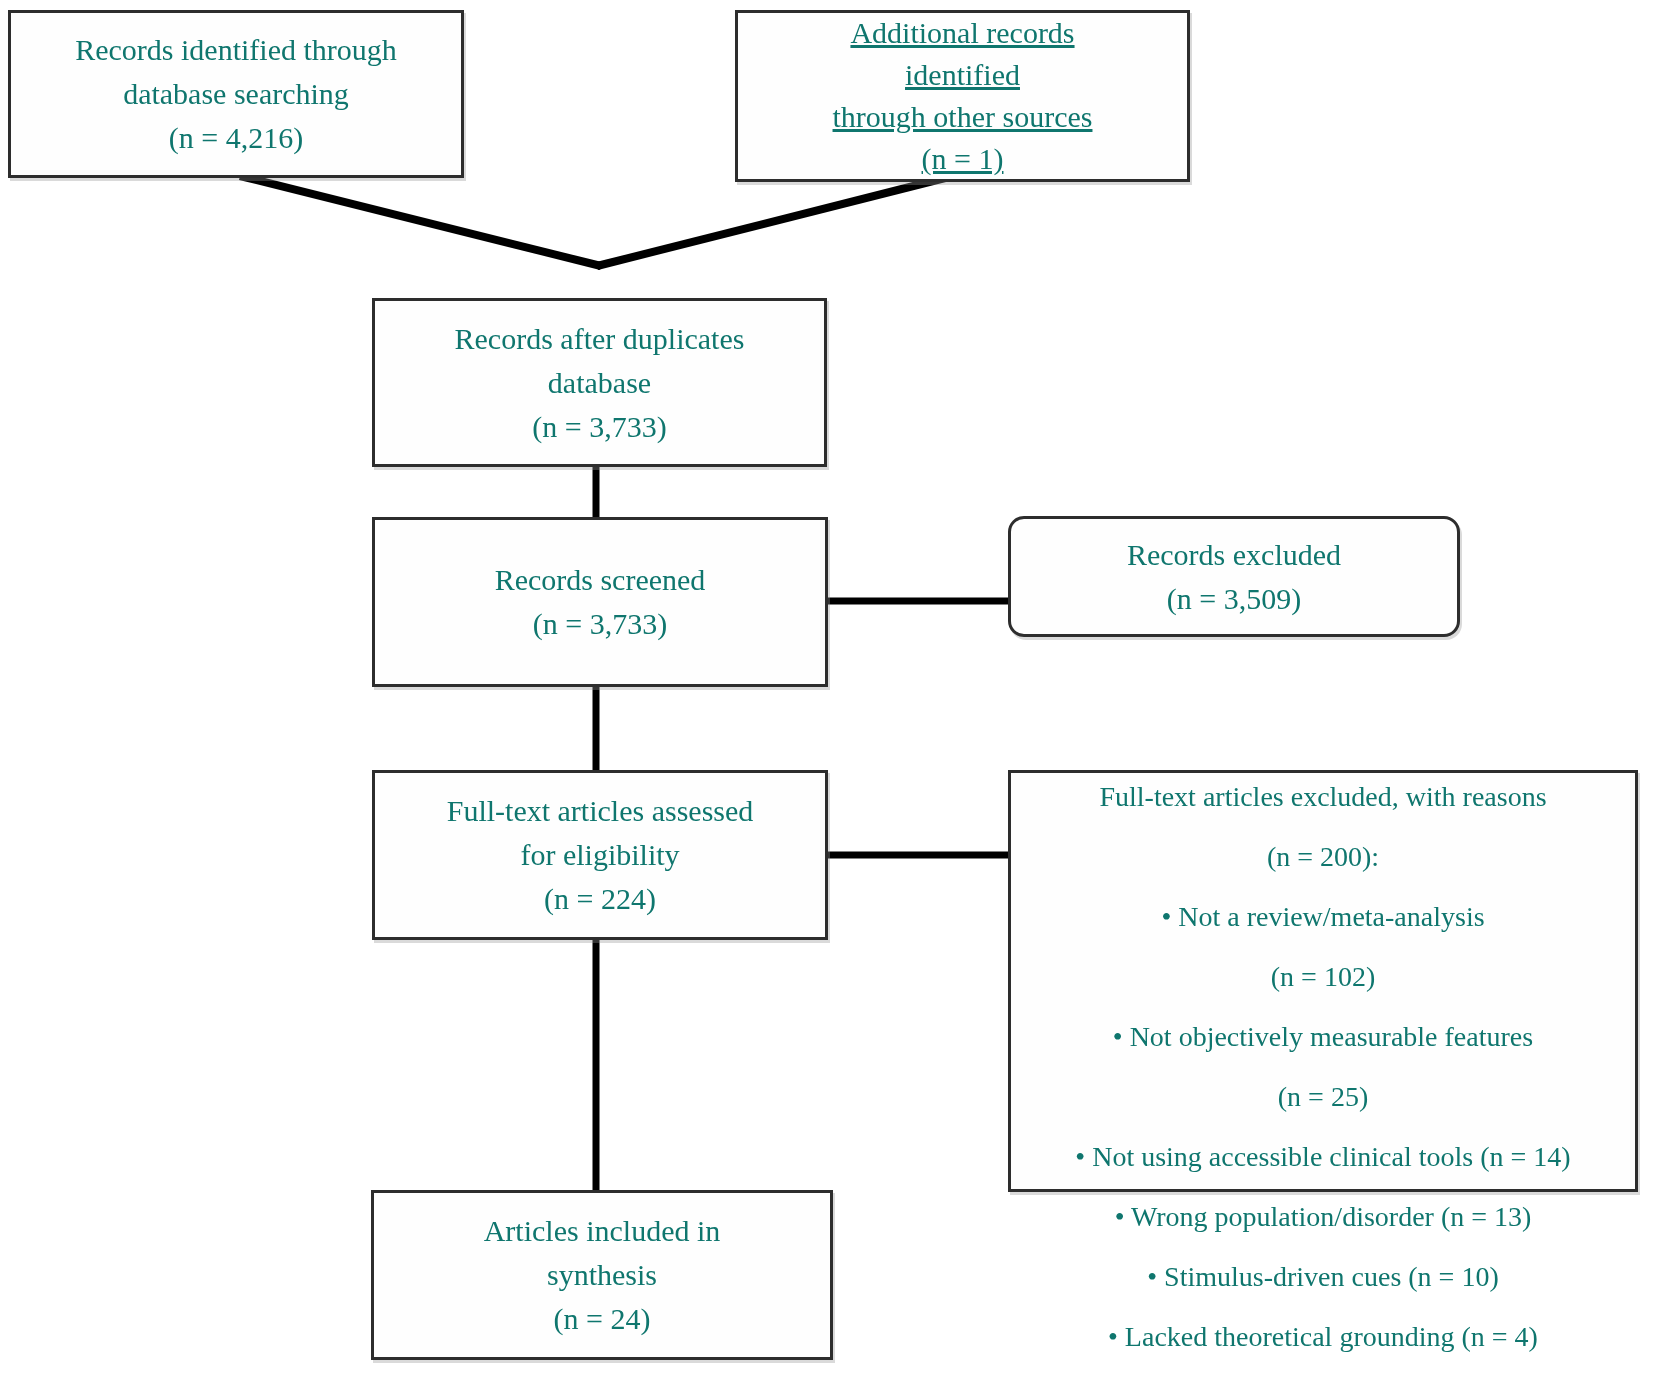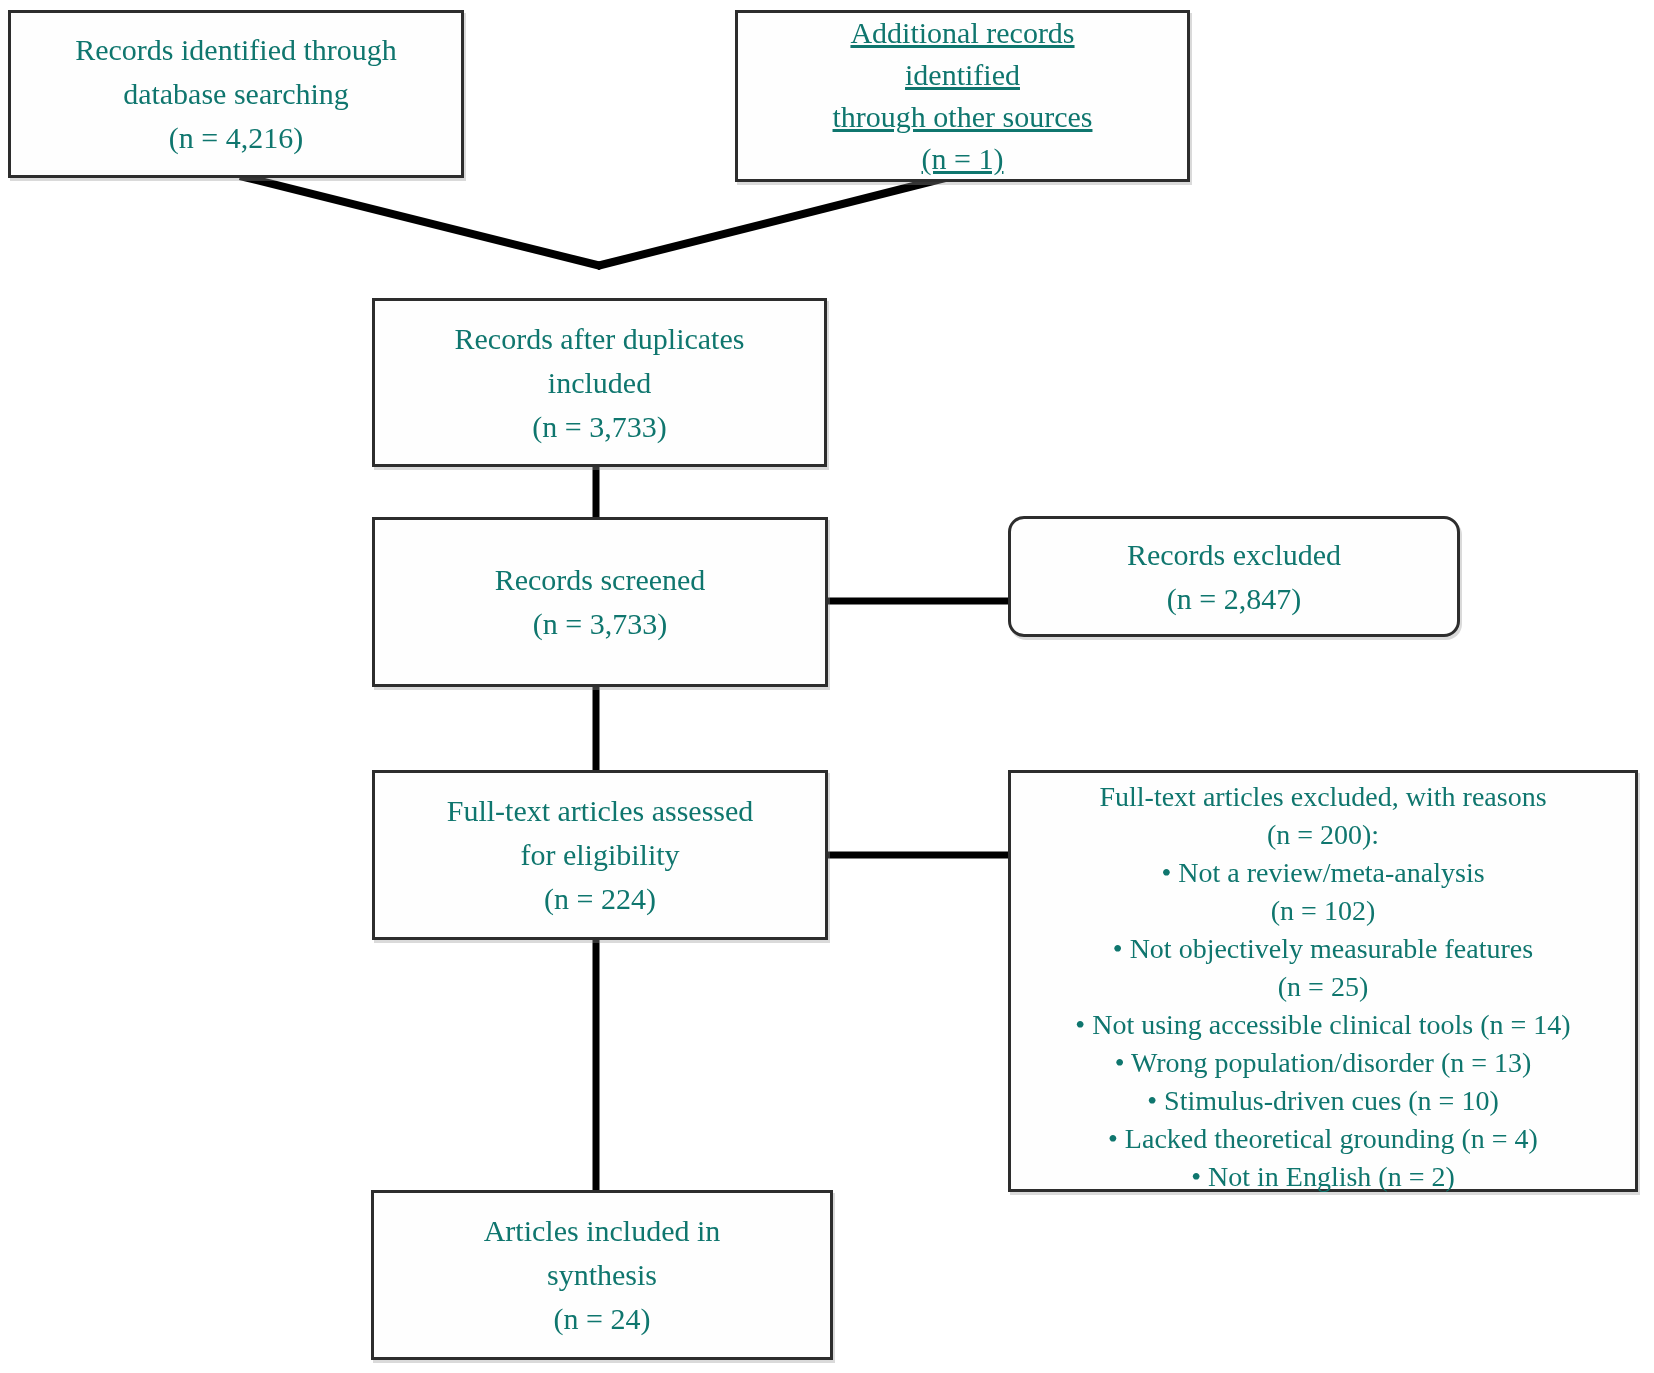--- a/index.html
+++ b/index.html
@@ -38,21 +38,21 @@
     font-size: 30px;
     line-height: 44px;
     white-space: nowrap;
   }
   #box-identified    { left: 8px;    top: 10px;   width: 456px; height: 168px; }
   #box-additional    { left: 735px;  top: 10px;   width: 455px; height: 172px; text-decoration: underline; }
   #box-dedup         { left: 372px;  top: 262px;  width: 455px; height: 169px; margin-top: 36px; }
   #box-screened      { left: 372px;  top: 517px;  width: 456px; height: 170px; }
   #box-excluded      { left: 1008px; top: 516px;  width: 452px; height: 121px; border-radius: 16px; }
   #box-fulltext      { left: 372px;  top: 770px;  width: 456px; height: 170px; }
-  #box-ft-excluded   { left: 1008px; top: 770px;  width: 630px; height: 422px; }
+  #box-ft-excluded   { left: 1008px; top: 770px;  width: 630px; height: 422px; gap: 22px; }
   #box-included      { left: 371px;  top: 1190px; width: 462px; height: 170px; align-items: center; }
 
   #box-ft-excluded { justify-content: flex-start; padding-top: 5px; }
   #box-ft-excluded .bl {
     font-size: 28px;
     line-height: 38px;
   }
   #box-additional .bl { line-height: 42px; }
 </style>
 </head>
@@ -78,32 +78,32 @@
 
   <div class="box" id="box-additional">
     <div class="bl">Additional records</div>
     <div class="bl">identified</div>
     <div class="bl">through other sources</div>
     <div class="bl">(n = 1)</div>
   </div>
 
   <div class="box" id="box-dedup">
     <div class="bl">Records after duplicates</div>
-    <div class="bl">included</div>
+    <div class="bl">database</div>
     <div class="bl">(n = 3,733)</div>
   </div>
 
   <div class="box" id="box-screened">
     <div class="bl">Records screened</div>
     <div class="bl">(n = 3,733)</div>
   </div>
 
   <div class="box" id="box-excluded">
     <div class="bl">Records excluded</div>
-    <div class="bl">(n = 2,847)</div>
+    <div class="bl">(n = 3,509)</div>
   </div>
 
   <div class="box" id="box-fulltext">
     <div class="bl">Full-text articles assessed</div>
     <div class="bl">for eligibility</div>
     <div class="bl">(n = 224)</div>
   </div>
 
   <div class="box" id="box-ft-excluded">
     <div class="bl">Full-text articles excluded, with reasons</div>

